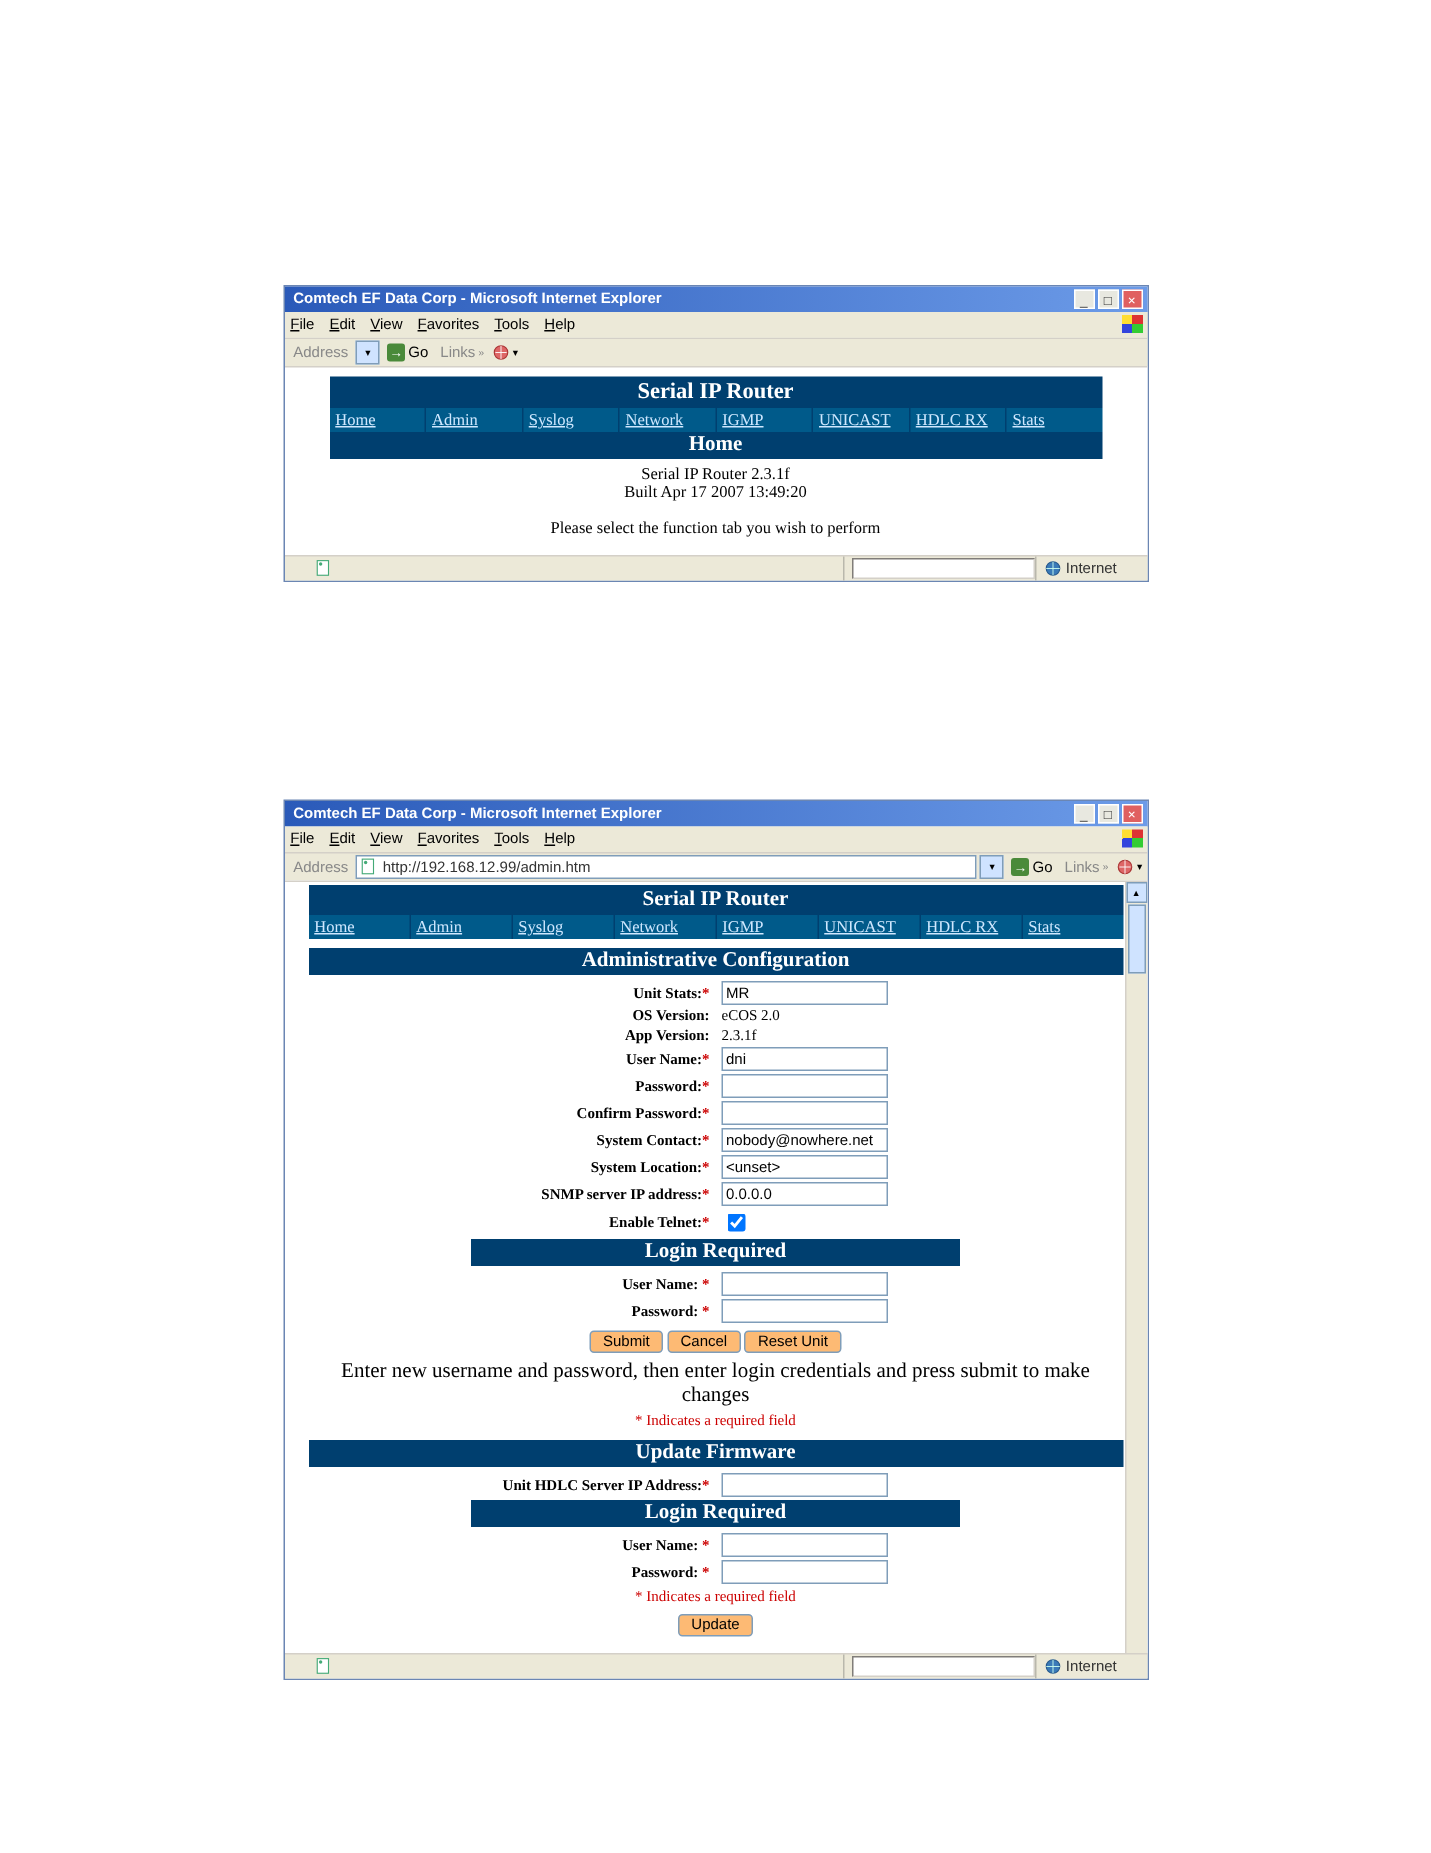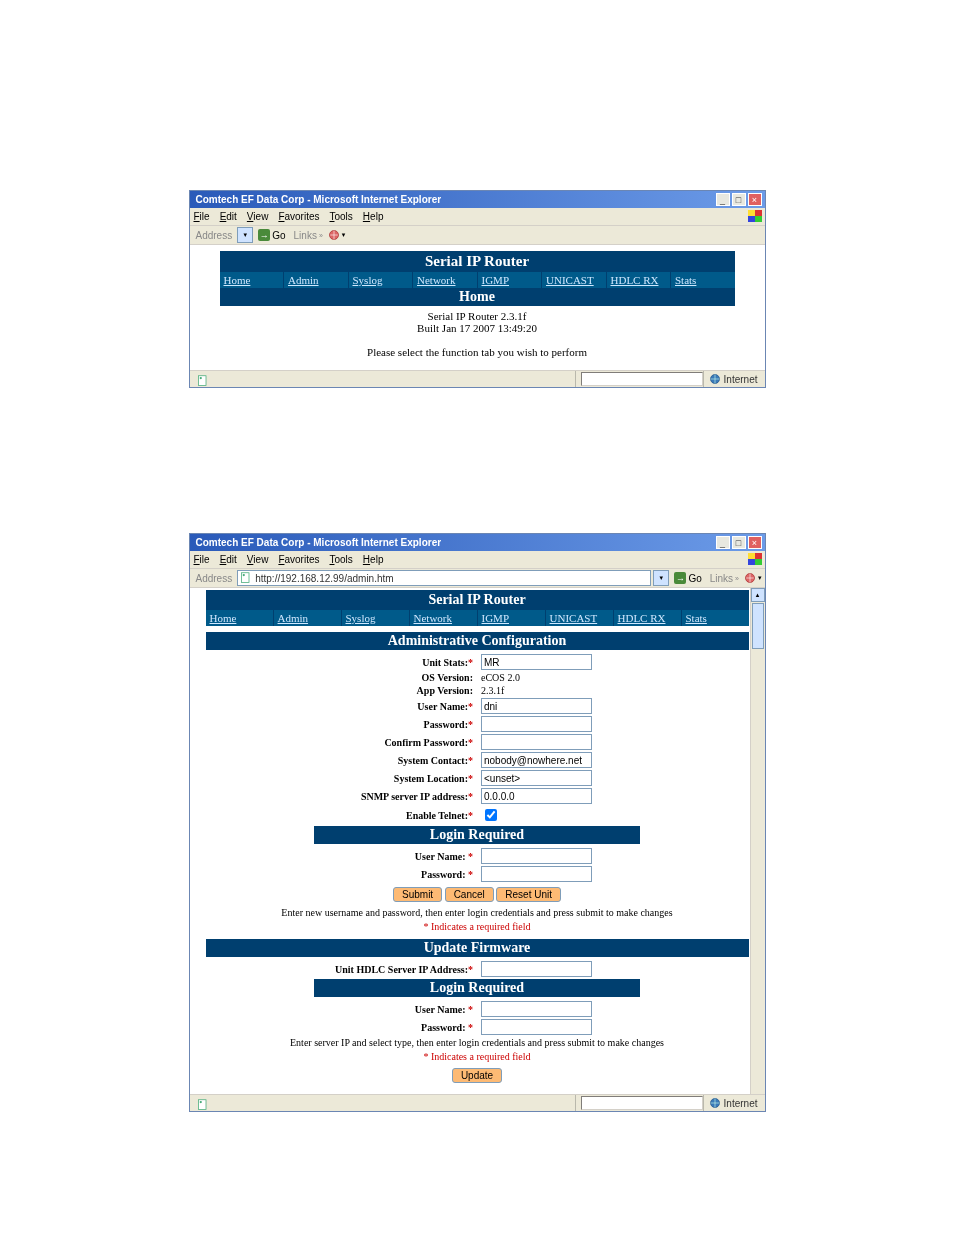--- a/index.html
+++ b/index.html
@@ -182,24 +182,24 @@
     cursor: pointer;
   }
   .center-btns { grid-column: 1 / span 3; text-align: center; padding: 3px 0; }
   .full-row { grid-column: 1 / span 3; text-align: center; }
   .red-note { color: #c00; font-size: 10px; text-align: center; padding: 1px 0; }
   .statusbar {
     background: #ece9d8;
     border-top: 1px solid #d4d0c8;
     height: 16px;
     display: flex;
-    align-items: flex-end;
+    align-items: center;
     font-size: 10px;
     color: #333;
-    padding: 0 7px;
+    padding: 0 20px;
   }
   .statusbar .sb-left { flex: 1; display: flex; align-items: center; gap: 3px; }
   .statusbar .sb-zone {
     display: flex; align-items: center; gap: 3px;
     border-left: 1px solid #b9b8ac; padding-left: 5px; height: 100%;
   }
   .progress-stub { width: 120px; height: 12px; border: 1px inset #d4d0c8; background: #fff; }
   .globe-icon { width: 12px; height: 12px; display:inline-flex; }
   .globe-icon svg { width: 12px; height: 12px; }
   .chk { width: 12px; height: 12px; }
@@ -256,21 +256,21 @@
       <span class="tab">Syslog</span>
       <span class="tab">Network</span>
       <span class="tab">IGMP</span>
       <span class="tab">UNICAST</span>
       <span class="tab">HDLC RX</span>
       <span class="tab">Stats</span>
     </div>
     <div class="section-band">Home</div>
     <div class="center-block">
       <div>Serial IP Router 2.3.1f</div>
-      <div>Built Jan 17 2007 13:49:20</div>
+      <div>Built Apr 17 2007 13:49:20</div>
       <br>
       <div>Please select the function tab you wish to perform</div>
     </div>
   </div>
 
   <div class="statusbar">
     <div class="sb-left">
       <span class="globe-icon">
         <svg viewBox="0 0 16 16">
             <rect x="2" y="1" width="10" height="13" fill="#fff" stroke="#4a7"></rect>
@@ -416,21 +416,21 @@
 
       <div class="fl"><span>Password:</span> <span class="req">*</span></div>
       <div></div>
       <div class="fv"><input type="password" class="txt-input" style=""></div>
 
       <div class="center-btns">
         <button class="btn">Submit</button>
         <button class="btn">Cancel</button>
         <button class="btn">Reset Unit</button>
       </div>
-      <div class="full-row" style="font-size:10px">Enter new username and password, then enter login credentials and press submit to make changes</div>
+      <div class="full-row" style="font-size:14px">Enter new username and password, then enter login credentials and press submit to make changes</div>
       <div class="full-row red-note">* Indicates a required field</div>
     </div>
 
     <div style="height:4px"></div>
     <div class="section-band">Update Firmware</div>
 
     <div class="form-grid">
       <div class="fl"><span>Unit HDLC Server IP Address:</span><span class="req">*</span></div>
       <div></div>
       <div class="fv"><input class="txt-input" style=""></div>
@@ -440,21 +440,20 @@
 
     <div class="form-grid">
       <div class="fl"><span>User Name:</span> <span class="req">*</span></div>
       <div></div>
       <div class="fv"><input class="txt-input" style=""></div>
 
       <div class="fl"><span>Password:</span> <span class="req">*</span></div>
       <div></div>
       <div class="fv"><input type="password" class="txt-input" style=""></div>
 
-      <div class="full-row" style="font-size:10px">Enter server IP and select type, then enter login credentials and press submit to make changes</div>
       <div class="full-row red-note">* Indicates a required field</div>
       <div class="center-btns">
         <button class="btn">Update</button>
       </div>
     </div>
   </div>
 
   <div class="statusbar">
     <div class="sb-left">
       <span class="globe-icon">

